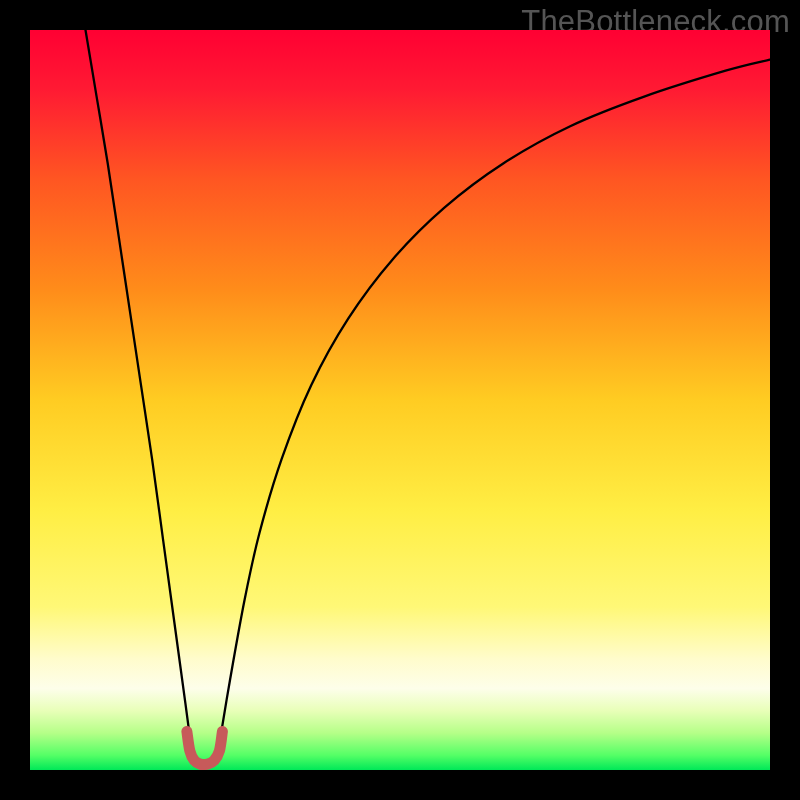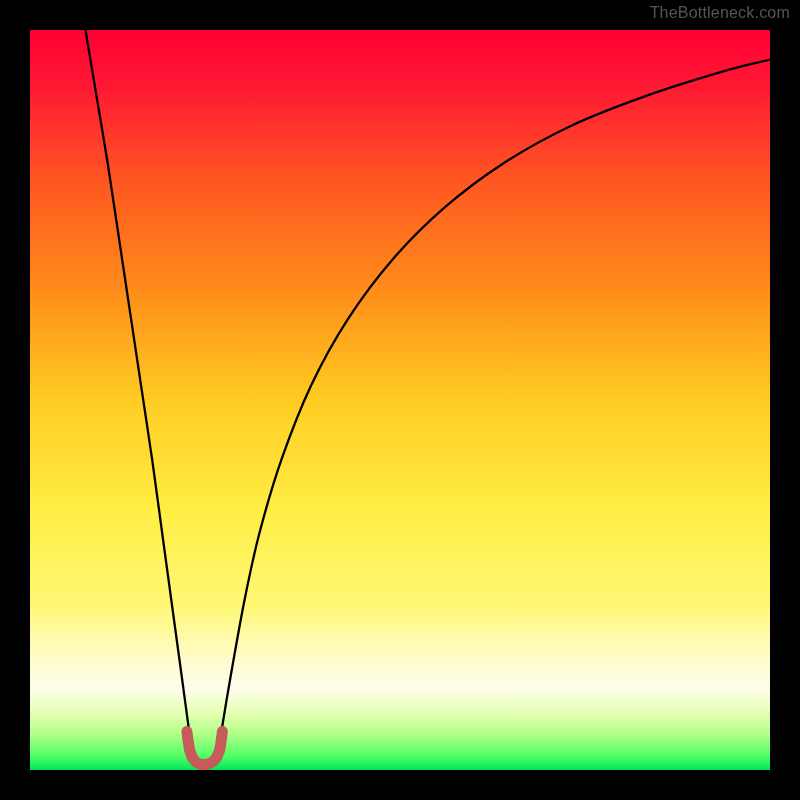--- a/index.html
+++ b/index.html
@@ -24,21 +24,21 @@
     left: 0;
     top: 0;
     width: 740px;
     height: 740px;
   }
   .watermark {
     position: absolute;
     top: 4px;
     right: 10px;
     color: #555;
-    font-size: 16px;
+    font-size: 31px;
     font-weight: 500;
     letter-spacing: 0.2px;
     user-select: none;
   }
 </style>
 </head>
 <body>
 
 <div class="watermark">TheBottleneck.com</div>
 

